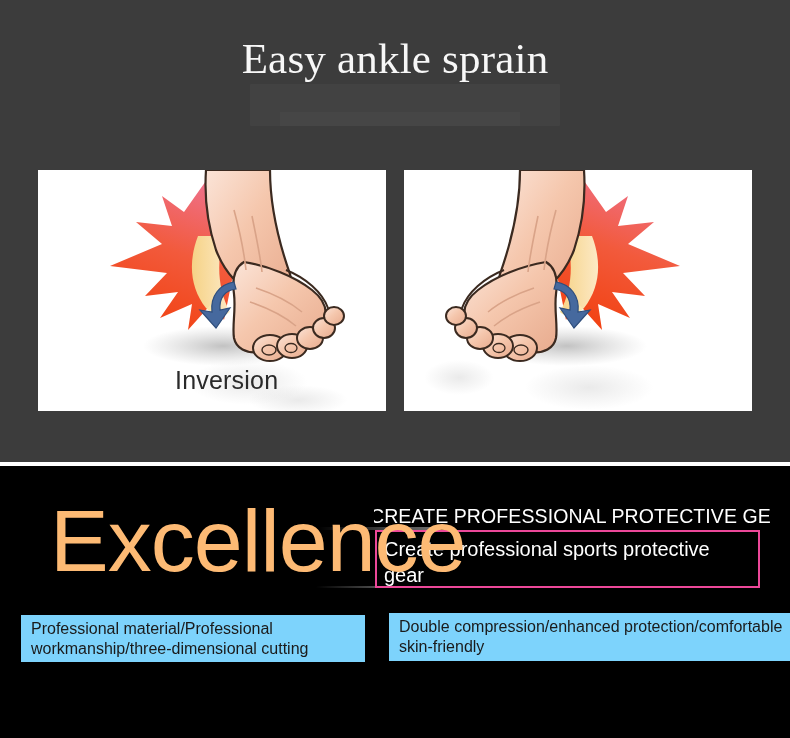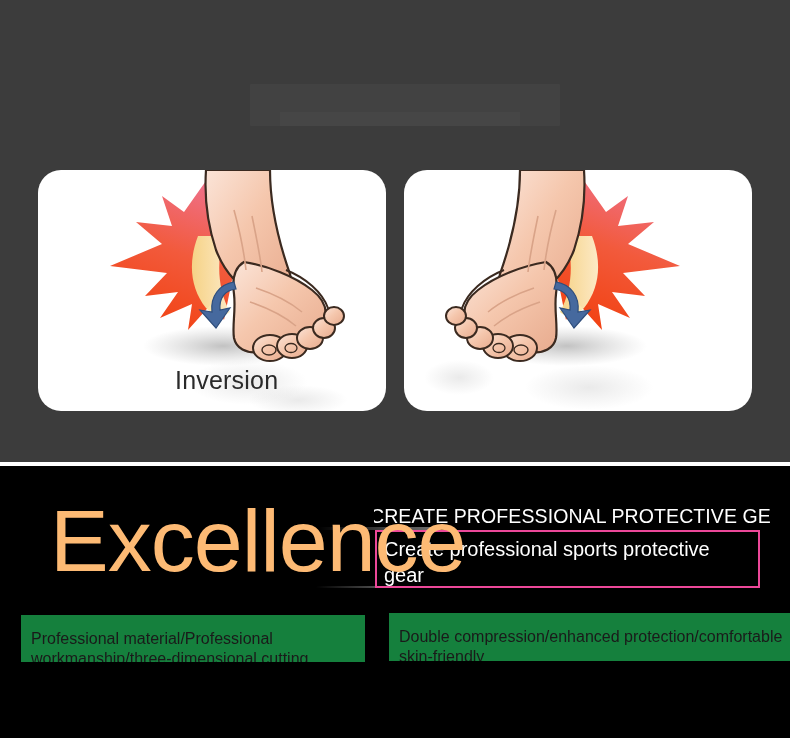--- a/index.html
+++ b/index.html
@@ -73,21 +73,20 @@
   }
 
   
   .panel {
     position: absolute;
     top: 170px;
     width: 348px;
     height: 241px;
     background: #ffffff;
     overflow: hidden;
-    border-radius: 23px;
   }
   .panel-left  { left: 38px; }
   .panel-right { left: 404px; }
 
   .illus {
     position: absolute;
     left: 0;
     top: 0;
     width: 348px;
     height: 241px;
@@ -182,23 +181,23 @@
     top: 4px;
     width: 366px;
     color: #ffffff;
     font-size: 20px;
     line-height: 26px;
     font-weight: 400;
   }
 
   .feature-box {
     position: absolute;
-    background: #15803d;
+    background: #7dd3fc;
     box-sizing: border-box;
-    padding: 14px 10px 0 10px;
+    padding: 4px 10px 0 10px;
     overflow: hidden;
   }
   .feature-box .ftext {
     color: #1a1a1a;
     font-size: 16px;
     line-height: 20px;
     font-weight: 400;
   }
   .fbox-left  { left: 21px;  top: 615px; width: 344px; height: 47px; }
   .fbox-right { left: 389px; top: 613px; width: 422px; height: 48px; }
@@ -206,20 +205,21 @@
 </head>
 <body>
 
 <div id="page">
 
   <div class="top-section">
 
     <div class="ghost-block"></div>
     <div class="ghost-block2"></div>
 
+    <div class="hero-title">Easy ankle sprain</div>
 
     <div class="panel panel-left">
 
       <div class="smudge" style="left:150px;top:190px;width:120px;height:45px;"></div>
       <div class="smudge" style="left:210px;top:215px;width:100px;height:30px;"></div>
 
       <svg class="illus" viewBox="0 0 348 241">
         <defs>
           <linearGradient id="burstL" x1="0.55" y1="0" x2="0.25" y2="1">
             <stop offset="0%" stop-color="#ef6f85"></stop>

